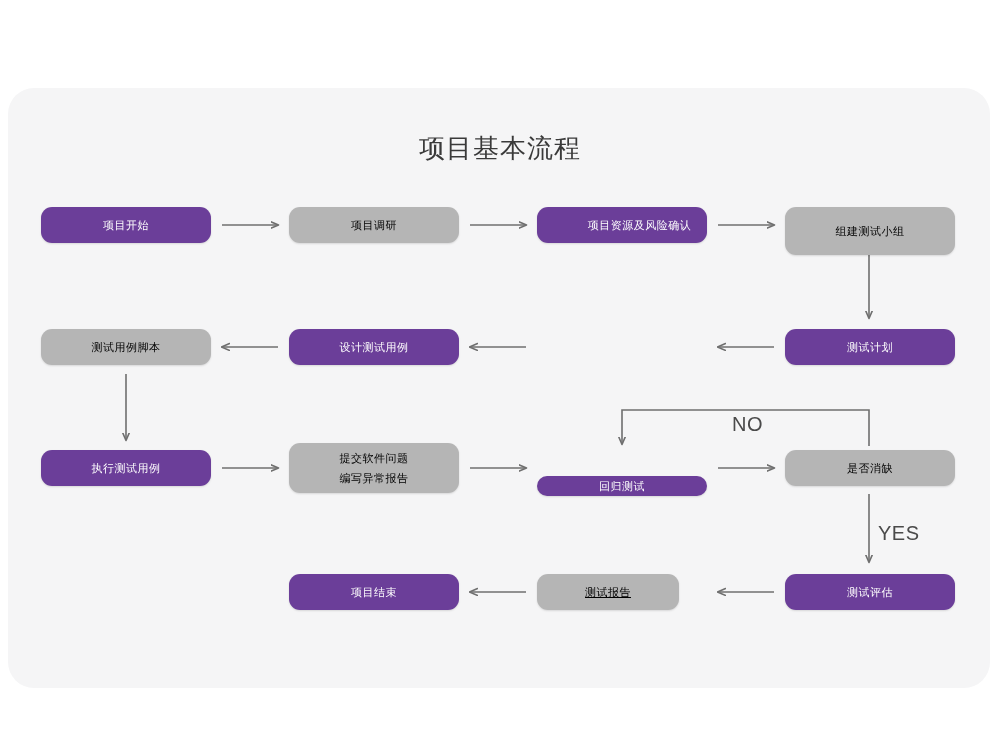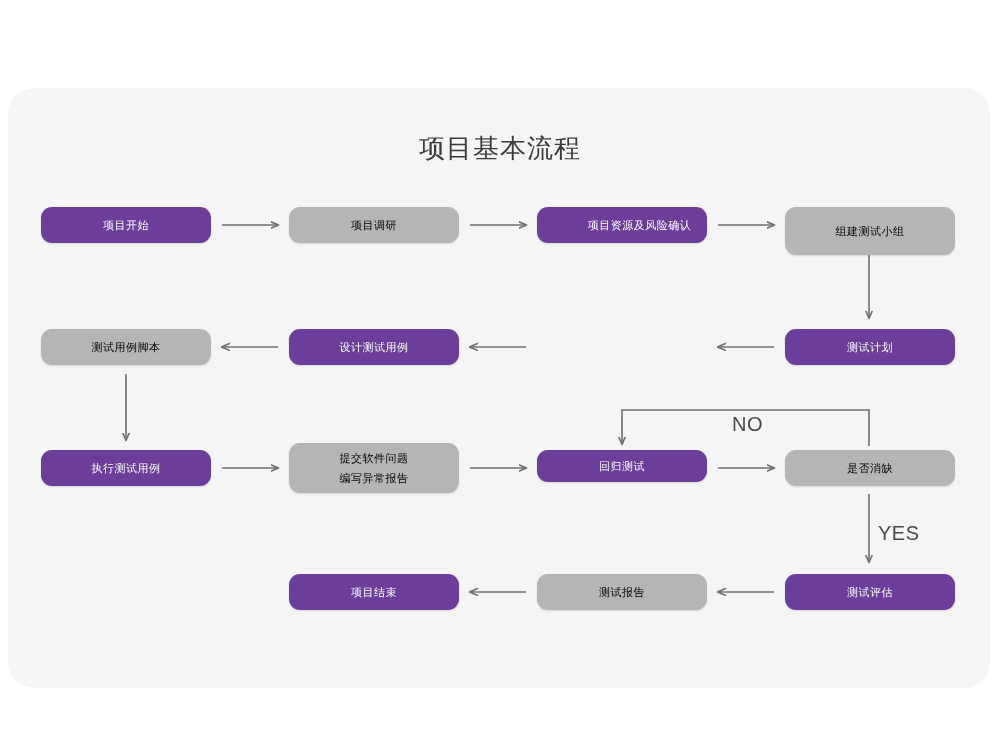--- a/index.html
+++ b/index.html
@@ -119,23 +119,23 @@
   <div class="node purple" style="left:537px; top:207px; width:170px; height:36px;padding-left:35px;">项目资源及风险确认</div>
   <div class="node gray" style="left:785px; top:207px; width:170px; height:48px;">组建测试小组</div>
 
   <div class="node gray" style="left:41px; top:329px; width:170px; height:36px;">测试用例脚本</div>
   <div class="node purple" style="left:289px; top:329px; width:170px; height:36px;">设计测试用例</div>
   <div class="node purple" style="left:785px; top:329px; width:170px; height:36px;">测试计划</div>
 
   <div class="node purple" style="left:41px; top:450px; width:170px; height:36px;">执行测试用例</div>
   <div class="node gray" style="left:289px; top:443px; width:170px; height:50px; white-space:pre-line;">提交软件问题
 编写异常报告</div>
-  <div class="node purple" style="left:537px; top:450px; width:170px; height:32px;">回归测试</div>
+  <div class="node purple" style="left:537px; top:476px; width:170px; height:20px;">回归测试</div>
   <div class="node gray" style="left:785px; top:450px; width:170px; height:36px;">是否消缺</div>
 
   <div class="node purple" style="left:289px; top:574px; width:170px; height:36px;">项目结束</div>
-  <div class="node gray" style="left:537px; top:574px; width:170px; height:36px;">测试报告</div>
+  <div class="node gray" style="left:537px; top:574px; width:142px; height:36px;text-decoration:underline;">测试报告</div>
   <div class="node purple" style="left:785px; top:574px; width:170px; height:36px;">测试评估</div>
 
   <div class="wire-label" style="left:732px; top:413px;">NO</div>
   <div class="wire-label" style="left:878px; top:522px;">YES</div>
 
 </div>
 
 </body></html>

